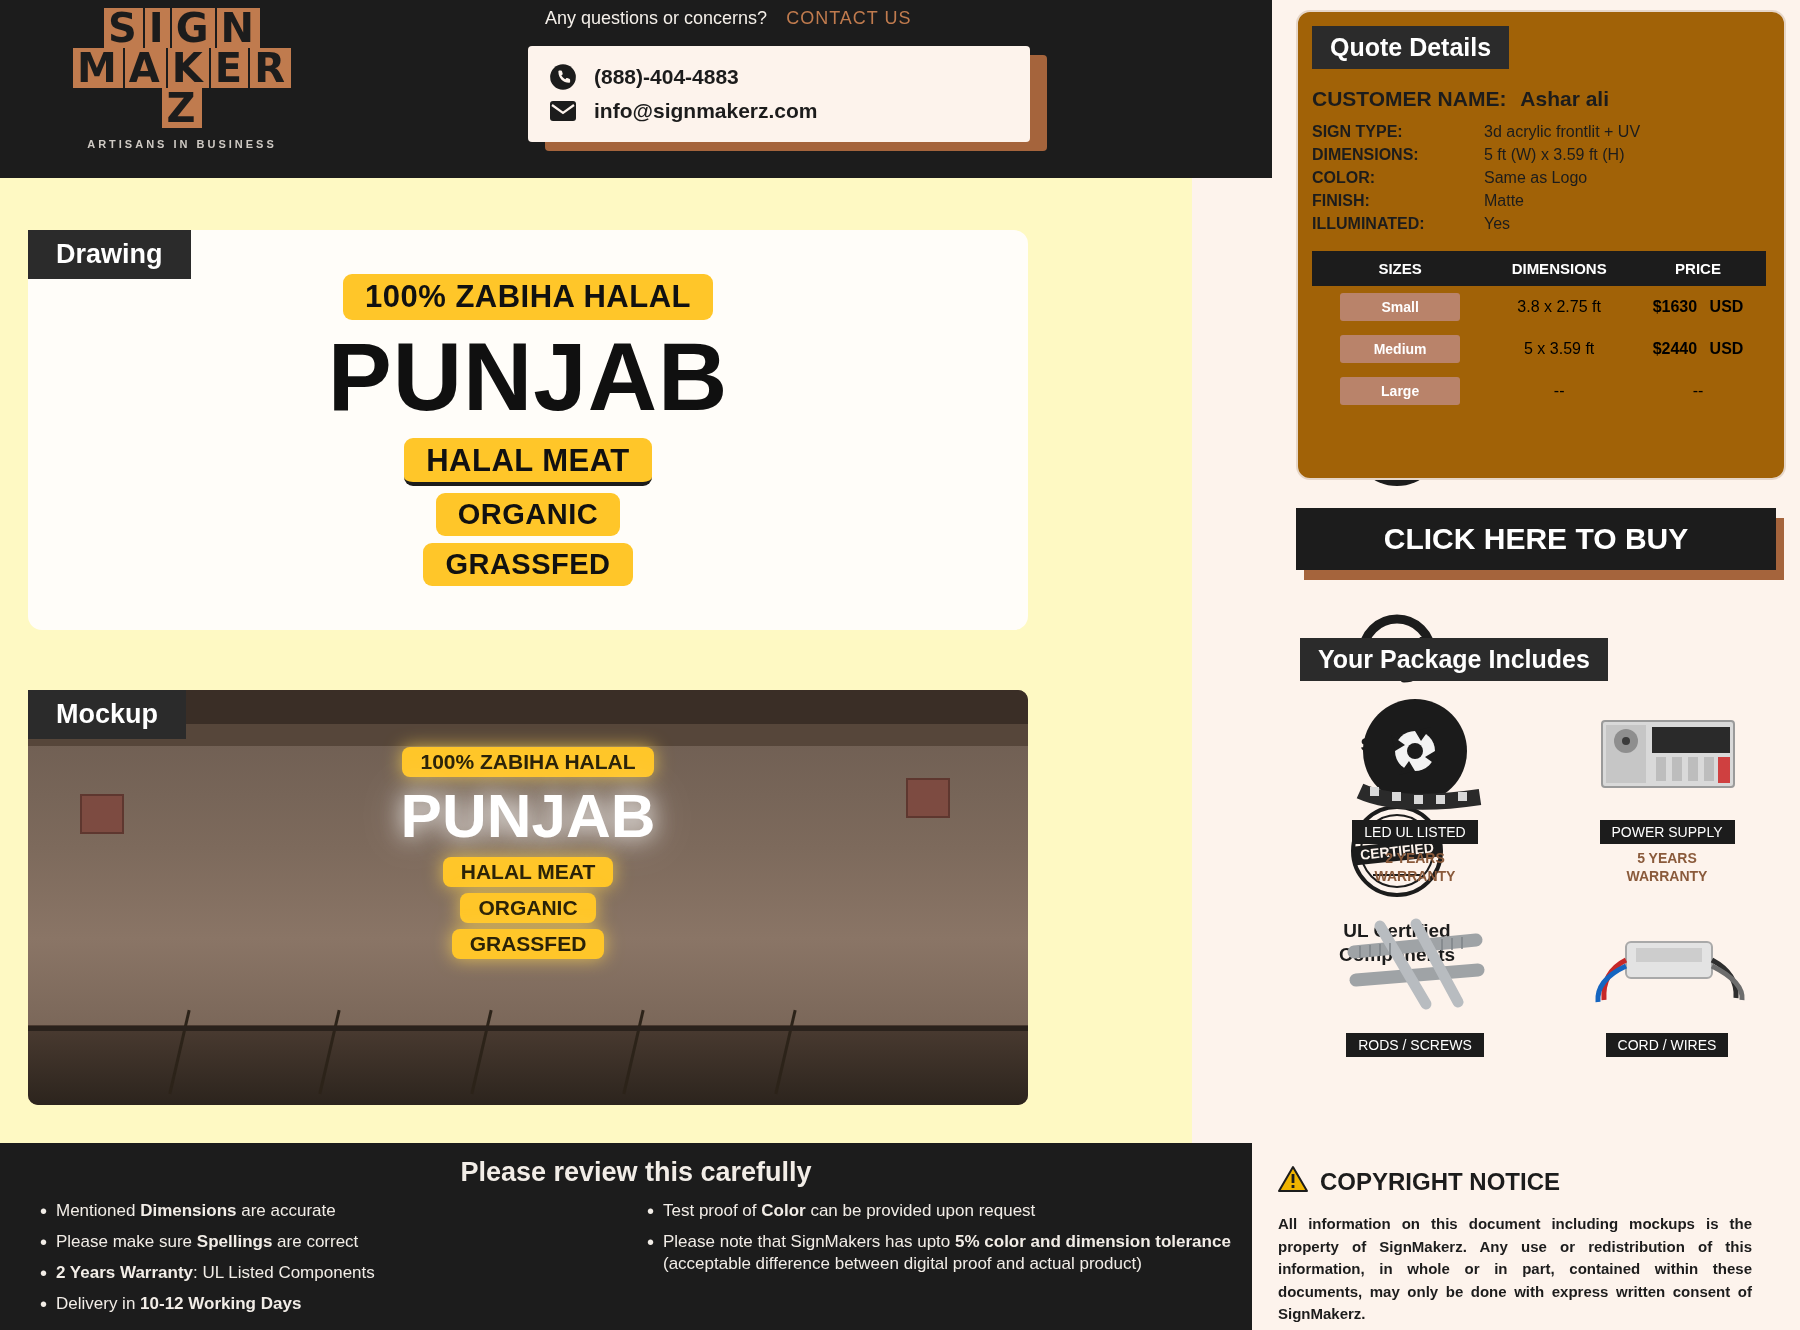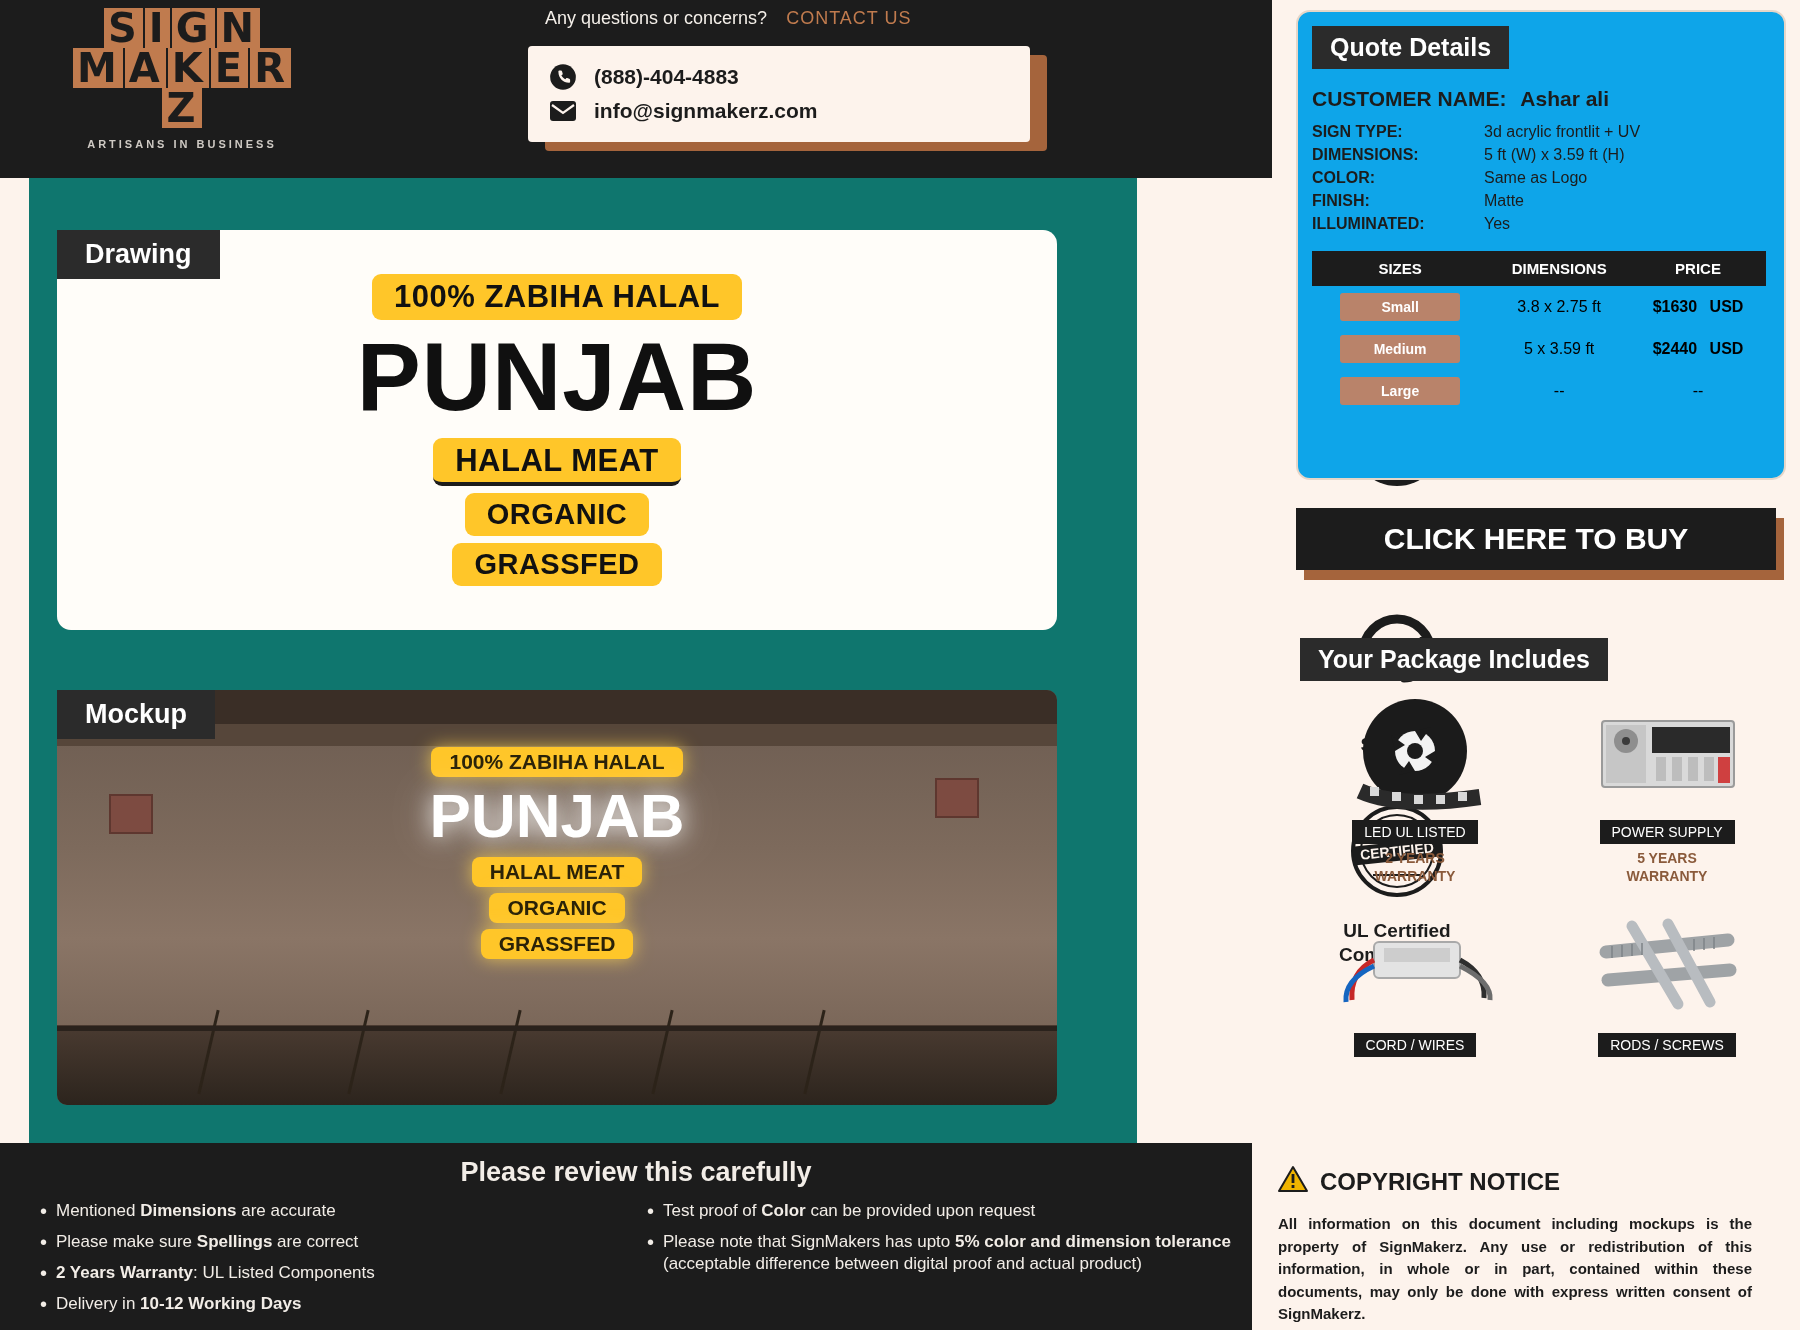--- a/index.html
+++ b/index.html
@@ -46,23 +46,22 @@
   .contact-card {
     position: absolute; left: 528px; top: 46px; width: 502px; height: 96px;
     background: #fdf3ec; border-radius: 4px; padding: 14px 20px;
   }
   .contact-row { display: flex; align-items: center; gap: 16px; height: 34px; }
   .contact-row .txt { font-size: 21px; font-weight: bold; color: #1c1c1c; }
   .ico { width: 30px; height: 30px; flex: none; display: flex; align-items: center; justify-content: center; }
 
   
   .leftpanel {
-    position: absolute; left: 0; top: 178px; width: 1108px; height: 965px;
-    background: #0f766e;
-    margin-left: 29px;
+    position: absolute; left: 0; top: 178px; width: 1192px; height: 965px;
+    background: #fef9c3;
   }
   .tag {
     position: absolute; background: #2b2b2b; color: #fff;
     font-size: 27px; font-weight: bold; padding: 9px 28px;
     z-index: 5;
   }
   .drawing-card {
     position: absolute; left: 28px; top: 52px; width: 1000px; height: 400px;
     background: #fffdf9; border-radius: 14px;
   }
@@ -108,21 +107,21 @@
   .badge-item { text-align: center; width: 100%; }
   .badge-cap { font-size: 19px; font-weight: bold; color: #1c1c1c; margin-top: 10px; line-height: 1.25; }
 
   
   .right {
     position: absolute; left: 1522px; top: 0; width: 278px; height: 1143px;
     background: #fdf3ec;
   }
   .quote-box {
     position: absolute; left: -226px; top: 10px; width: 490px; height: 470px;
-    background: #0ea5e9; border: 2px solid #e6d6c8; border-radius: 14px;
+    background: #a16207; border: 2px solid #e6d6c8; border-radius: 14px;
   }
   .hdr-tag {
     display:inline-block; background:#2b2b2b; color:#fff; font-size:25px; font-weight:bold;
     padding: 7px 18px;
   }
   .cust { font-size: 21px; font-weight: bold; color:#1c1c1c; margin: 18px 0 12px; }
   .cust .val { font-weight: bold; }
   .spec-row { display:flex; font-size:16px; margin-bottom: 5px; }
   .spec-k { width: 172px; font-weight: bold; color:#1c1c1c; }
   .spec-v { color:#1c1c1c; }
@@ -435,54 +434,54 @@
           </svg>
         </div>
         <div class="pkg-name">POWER SUPPLY</div>
         <div class="pkg-warr" style="white-space:pre-line">5 YEARS
 WARRANTY</div>
       </div>
 
       <div class="pkg-cell" style="margin-top:10px">
         <div class="pkg-img">
           <svg width="170" height="118" viewBox="0 0 170 118">
-            <rect x="44" y="34" width="86" height="36" rx="5" fill="#e3e3e3" stroke="#a9a9a9" stroke-width="2"></rect>
-            <rect x="54" y="40" width="66" height="14" fill="#cdcdcd"></rect>
-            <path d="M44 52 q-24 12 -22 40" stroke="#c62828" stroke-width="5" fill="none"></path>
-            <path d="M44 58 q-30 14 -28 36" stroke="#1565c0" stroke-width="5" fill="none"></path>
-            <path d="M130 52 q26 14 24 38" stroke="#2e2e2e" stroke-width="5" fill="none"></path>
-            <path d="M130 58 q32 16 30 34" stroke="#6d6d6d" stroke-width="5" fill="none"></path>
-          </svg>
-        </div>
-        <div class="pkg-name">CORD / WIRES</div>
-      </div>
-
-      <div class="pkg-cell" style="margin-top:10px">
-        <div class="pkg-img">
-          <svg width="170" height="118" viewBox="0 0 170 118">
             <g stroke="#9fa3a6" stroke-width="13" stroke-linecap="round">
               <line x1="24" y1="44" x2="146" y2="32"></line>
               <line x1="26" y1="72" x2="148" y2="62"></line>
             </g>
             <g stroke="#b8bcc0" stroke-width="11" stroke-linecap="round">
               <line x1="50" y1="18" x2="96" y2="96"></line>
               <line x1="86" y1="16" x2="128" y2="94"></line>
             </g>
             <g stroke="#7e8387" stroke-width="1.5">
               <line x1="30" y1="38" x2="30" y2="50"></line>
                 <line x1="40" y1="37" x2="40" y2="49"></line>
               <line x1="50" y1="36" x2="50" y2="48"></line>
                 <line x1="60" y1="35" x2="60" y2="47"></line>
               <line x1="112" y1="31" x2="112" y2="43"></line>
                 <line x1="122" y1="30" x2="122" y2="42"></line>
               <line x1="132" y1="29" x2="132" y2="41"></line>
             </g>
           </svg>
         </div>
         <div class="pkg-name">RODS / SCREWS</div>
+      </div>
+
+      <div class="pkg-cell" style="margin-top:10px">
+        <div class="pkg-img">
+          <svg width="170" height="118" viewBox="0 0 170 118">
+            <rect x="44" y="34" width="86" height="36" rx="5" fill="#e3e3e3" stroke="#a9a9a9" stroke-width="2"></rect>
+            <rect x="54" y="40" width="66" height="14" fill="#cdcdcd"></rect>
+            <path d="M44 52 q-24 12 -22 40" stroke="#c62828" stroke-width="5" fill="none"></path>
+            <path d="M44 58 q-30 14 -28 36" stroke="#1565c0" stroke-width="5" fill="none"></path>
+            <path d="M130 52 q26 14 24 38" stroke="#2e2e2e" stroke-width="5" fill="none"></path>
+            <path d="M130 58 q32 16 30 34" stroke="#6d6d6d" stroke-width="5" fill="none"></path>
+          </svg>
+        </div>
+        <div class="pkg-name">CORD / WIRES</div>
       </div>
     </div>
   </div>
 
   <div class="footer-left">
     <div class="footer-title">Please review this carefully</div>
     <div class="fcols">
       <ul class="fcol">
         <li>
           <span>Mentioned </span><b>Dimensions</b><span> are accurate</span>

